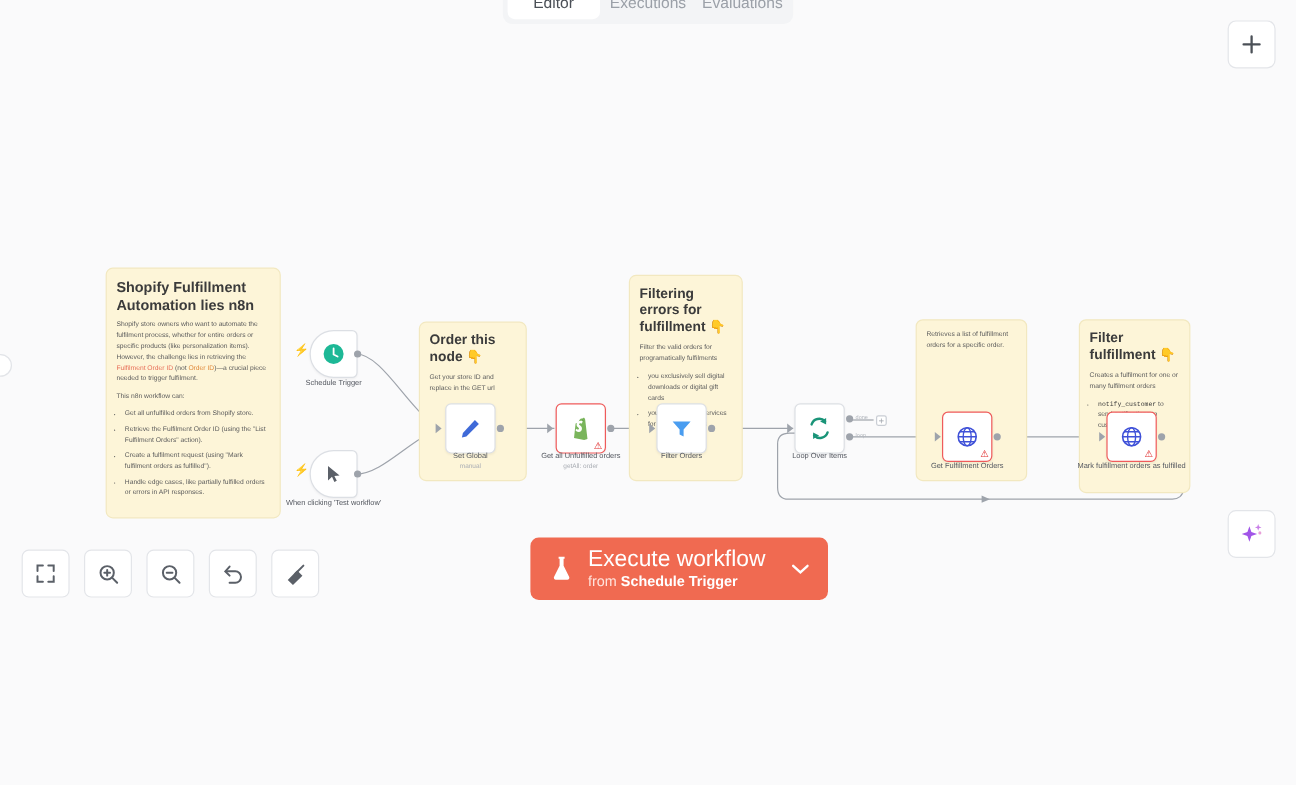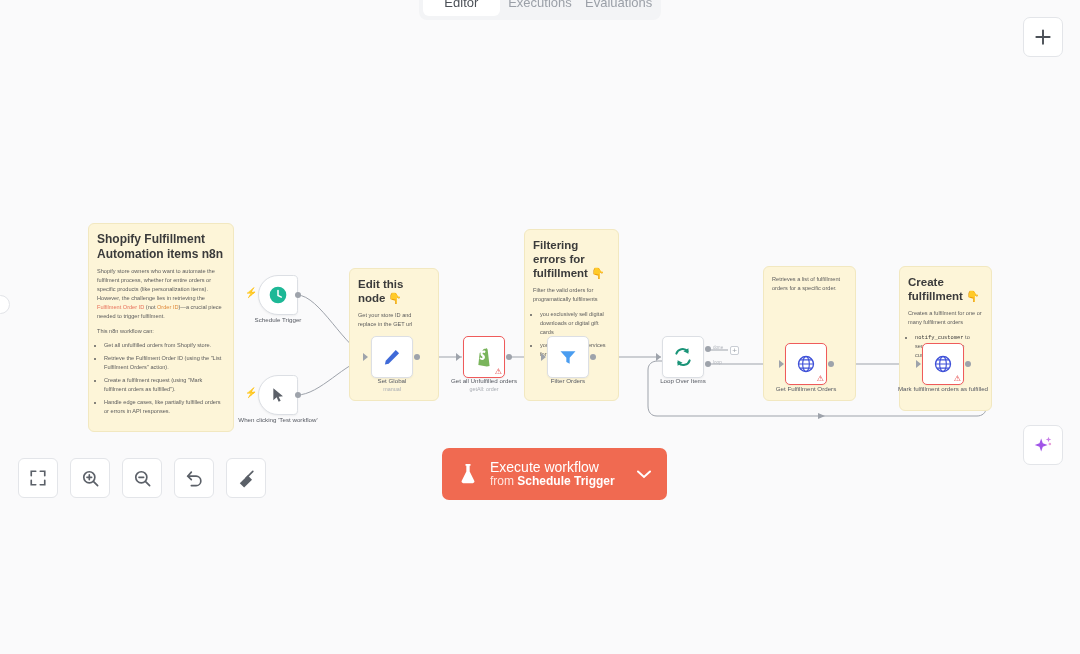--- a/index.html
+++ b/index.html
@@ -111,21 +111,21 @@
   .tbtn svg { stroke: #5b6068; }
 
   
   .exec {
     position: absolute; left: 442px; bottom: 13px;
     height: 52px; background: #f06a51; border-radius: 7px;
     display: flex; align-items: center; color: #fff; cursor: pointer;
     padding: 0 6px 0 16px; gap: 12px;
   }
   .exec .txt { line-height: 1.15; }
-  .exec .t1 { font-size: 14px; }
+  .exec .t1 { font-size: 19px; }
   .exec .t2 { font-size: 12px; color: #ffe4dd; }
   .exec .t2 b { color: #fff; font-weight: 700; }
   .exec .chev { font-size: 13px; padding: 0 10px; color:#fff; }
 
   
   .corner {
     position: absolute; width: 40px; height: 40px; background: #fff;
     border: 1px solid #e3e5e9; border-radius: 7px;
     display: flex; align-items: center; justify-content: center; cursor: pointer;
   }
@@ -166,51 +166,51 @@
 
         <path d="M829,364 L921,364"></path>
 
         <path d="M966,364 L978,364 C984,364 986,368 986,374 L986,408 C986,413 982,416 977,416 L657,416 C651,416 648,412 648,406 L648,370 C648,364 652,361 658,361 L665,361"></path>
       </g>
 
       <polygon points="818,413 825,416 818,419" fill="#9ea3ab"></polygon>
     </svg>
 
     <div class="sticky" id="sticky-intro" style="left:88px;top:223px;width:146px;height:209px;">
-      <h3 class="big">Shopify Fulfillment Automation items n8n</h3>
+      <h3 class="big">Shopify Fulfillment Automation lies n8n</h3>
       <p><span>Shopify store owners who want to automate the fulfilment process, whether for entire orders or specific products (like personalization items). However, the challenge lies in retrieving the </span><span class="hl-red">Fulfilment Order ID</span><span> (not </span><span class="hl-orange">Order ID</span><span>)—a crucial piece needed to trigger fulfilment.</span></p>
       <p>This n8n workflow can:</p>
       <ul>
         <li>Get all unfulfilled orders from Shopify store.</li>
         <li>Retrieve the Fulfilment Order ID (using the "List Fulfilment Orders" action).</li>
         <li>Create a fulfilment request (using "Mark fulfilment orders as fulfilled").</li>
         <li>Handle edge cases, like partially fulfilled orders or errors in API responses.</li>
       </ul>
     </div>
 
     <div class="sticky" id="sticky-edit" style="left:349px;top:268px;width:90px;height:133px;">
-      <h3><span>Edit this node</span> <span class="emoji-hand">👇</span></h3>
+      <h3><span>Order this node</span> <span class="emoji-hand">👇</span></h3>
       <p>Get your store ID and replace in the GET url</p>
     </div>
 
     <div class="sticky" id="sticky-filter" style="left:524px;top:229px;width:95px;height:172px;">
       <h3><span>Filtering errors for fulfillment</span> <span class="emoji-hand">👇</span></h3>
       <p>Filter the valid orders for programatically fulfilments</p>
       <ul>
         <li>you exclusively sell digital downloads or digital gift cards</li>
         <li>you use fulfilment services for all your products</li>
       </ul>
     </div>
 
     <div class="sticky" id="sticky-getful" style="left:763px;top:266px;width:93px;height:135px;">
       <p class="hl-red">Retrieves a list of fulfillment orders for a specific order.</p>
     </div>
 
     <div class="sticky" id="sticky-createful" style="left:899px;top:266px;width:93px;height:145px;">
-      <h3><span>Create fulfillment</span> <span class="emoji-hand">👇</span></h3>
+      <h3><span>Filter fulfillment</span> <span class="emoji-hand">👇</span></h3>
       <p class="hl-orange">Creates a fulfilment for one or many fulfilment orders</p>
       <ul>
         <li><span class="mono">notify_customer</span><span> to send notifications to customer</span></li>
       </ul>
     </div>
 
     <div class="bolt" style="left:245px;top:288px;">⚡</div>
     <div class="node trigger" style="left:258px;top:275px;">
       <svg width="20" height="20" viewBox="0 0 24 24">
         <circle cx="12" cy="12" r="10" fill="#1db896"></circle>

